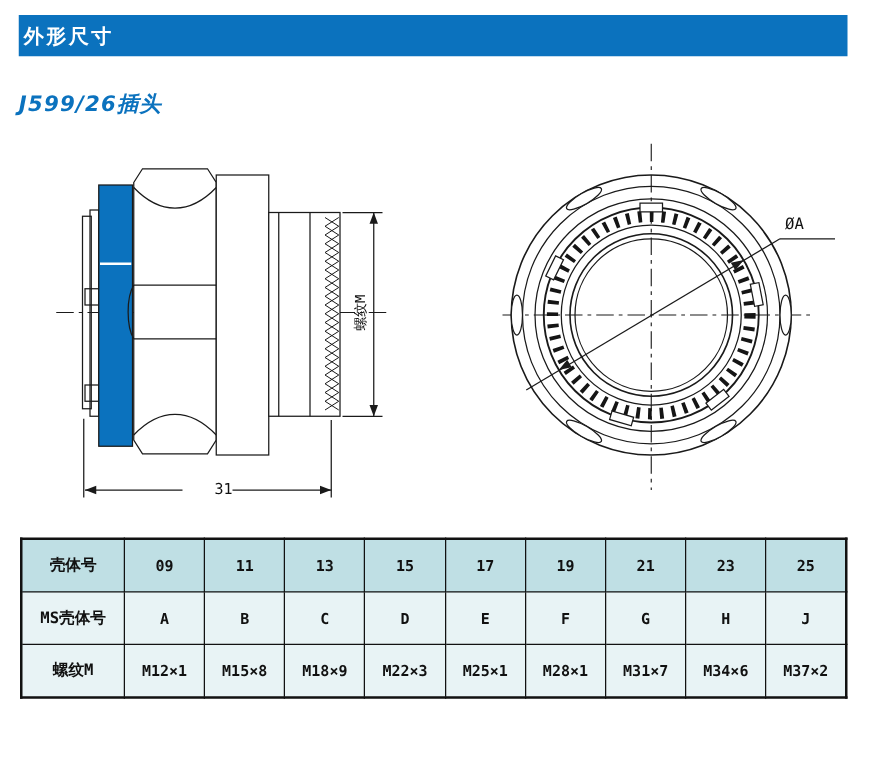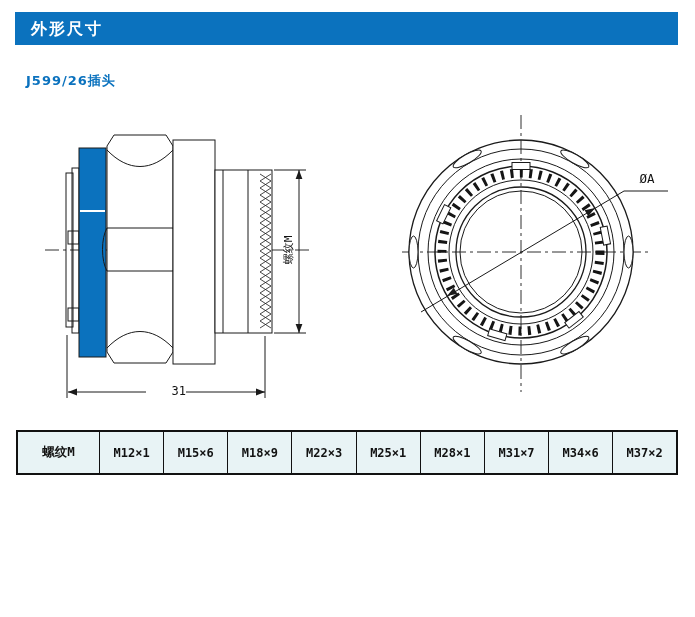--- a/index.html
+++ b/index.html
@@ -1,40 +1,40 @@
 <!DOCTYPE html>
 <html style="--accent: #0b72be; --head-bg: #bfdfe4; --row-bg: #e8f3f5;"><head>
 <meta charset="utf-8">
 <style>
   html,body{margin:0;padding:0;background:#fff;}
   .page{position:relative;width:695px;height:617px;background:#fff;overflow:hidden;
         font-family:"DejaVu Sans",sans-serif;color:#111;}
   .header-bar{position:absolute;left:15px;top:12px;width:663px;height:33px;
         background:var(--accent,#0b72be);color:#fff;font-size:16px;font-weight:bold;
-        line-height:33px;padding-left:16px;box-sizing:border-box;letter-spacing:2px;}
-  .subtitle{position:absolute;left:26px;top:72px;color:var(--accent,#0b72be);
-        font-size:13px;font-weight:bold;letter-spacing:1px;}
+        line-height:33px;padding-left:4px;box-sizing:border-box;letter-spacing:2px;}
+  .subtitle{position:absolute;left:15px;top:72px;color:var(--accent,#0b72be);
+        font-size:17px;font-weight:bold;letter-spacing:1px;font-style:italic;}
   .draw{position:absolute;left:0;top:0;width:695px;height:430px;}
   .ln{fill:none;stroke:#1a1a1a;stroke-width:1;}
   .lnw{fill:#fff;stroke:#1a1a1a;stroke-width:1;}
   .ln12{fill:none;stroke:#1a1a1a;stroke-width:1.3;}
   .ln14{fill:none;stroke:#1a1a1a;stroke-width:1.5;}
   .thin{fill:none;stroke:#1a1a1a;stroke-width:0.8;}
   .cl{fill:none;stroke:#1a1a1a;stroke-width:0.9;stroke-dasharray:14 4 3 4;}
   .teeth{fill:none;stroke:#151515;stroke-width:9;stroke-dasharray:3 6.5;}
   .slot{fill:#fff;stroke:#1a1a1a;stroke-width:1;}
   .tab{fill:#fff;stroke:#1a1a1a;stroke-width:1;}
   .arrow{fill:#1a1a1a;stroke:none;}
   .accent-fill{fill:var(--accent,#0b72be);stroke:#1a1a1a;stroke-width:1;}
   .dim{position:absolute;font-family:"DejaVu Sans Mono","DejaVu Sans",monospace;
         color:#111;white-space:nowrap;}
   .dim-length{left:146px;top:384px;width:40px;text-align:right;font-size:12px;background:#fff;}
   .dim-thread{left:258px;top:243px;width:60px;height:14px;text-align:center;
         font-size:11px;transform:rotate(-90deg);transform-origin:center;}
-  .dim-dia{left:628px;top:171px;width:38px;text-align:center;font-size:12.5px;}
+  .dim-dia{left:628px;top:171px;width:38px;font-size:12.5px;}
   .dim-table{position:absolute;left:16px;top:430px;width:662px;border-collapse:collapse;
         table-layout:fixed;border:2.5px solid #111;
         font-family:"DejaVu Sans Mono","DejaVu Sans",monospace;}
   .dim-table th,.dim-table td{border:1.6px solid #111;height:41px;text-align:center;
         vertical-align:middle;background:var(--row-bg,#e8f3f5);font-weight:bold;
         font-size:12px;color:#111;padding:0;}
   .dim-table th{width:81px;font-size:12.5px;}
   .dim-table tr.head-row th,.dim-table tr.head-row td{background:var(--head-bg,#bfdfe4);}
 </style>
 </head>
@@ -126,24 +126,48 @@
       </g>
     </g>
   </svg>
 
   <span class="dim dim-length">31</span>
   <span class="dim dim-thread">螺纹M</span>
   <span class="dim dim-dia">ØA</span>
 
   <table class="dim-table">
     <tbody id="dim-table-body">
+        <tr class="head-row">
+          <th>壳体号</th>
+          <td>09</td>
+          <td>11</td>
+          <td>13</td>
+          <td>15</td>
+          <td>17</td>
+          <td>19</td>
+          <td>21</td>
+          <td>23</td>
+          <td>25</td>
+        </tr>
+        <tr>
+          <th>MS壳体号</th>
+          <td>A</td>
+          <td>B</td>
+          <td>C</td>
+          <td>D</td>
+          <td>E</td>
+          <td>F</td>
+          <td>G</td>
+          <td>H</td>
+          <td>J</td>
+        </tr>
         <tr>
           <th>螺纹M</th>
           <td>M12×1</td>
-          <td>M15×6</td>
+          <td>M15×8</td>
           <td>M18×9</td>
           <td>M22×3</td>
           <td>M25×1</td>
           <td>M28×1</td>
           <td>M31×7</td>
           <td>M34×6</td>
           <td>M37×2</td>
         </tr>
       </tbody>
   </table>

